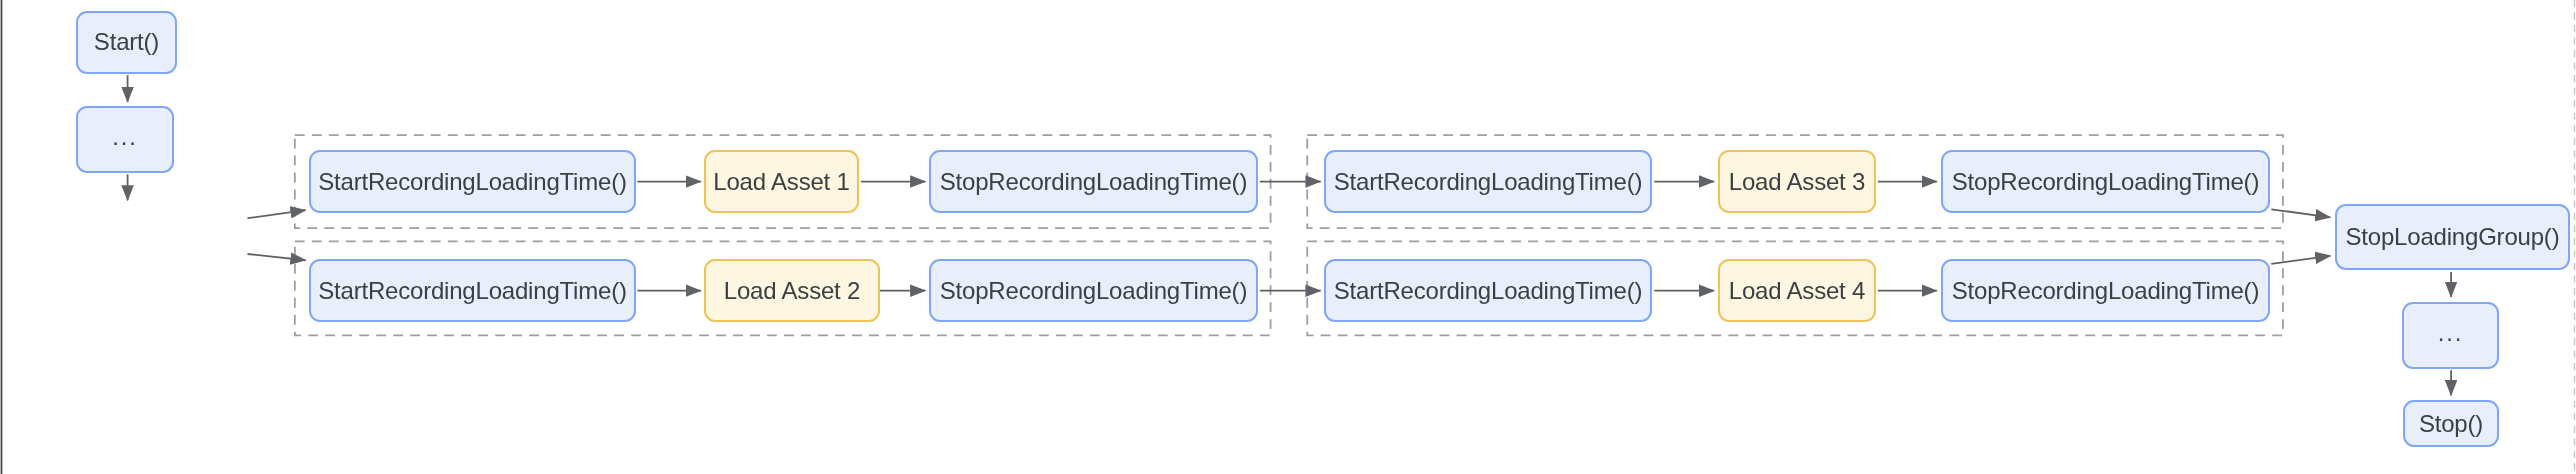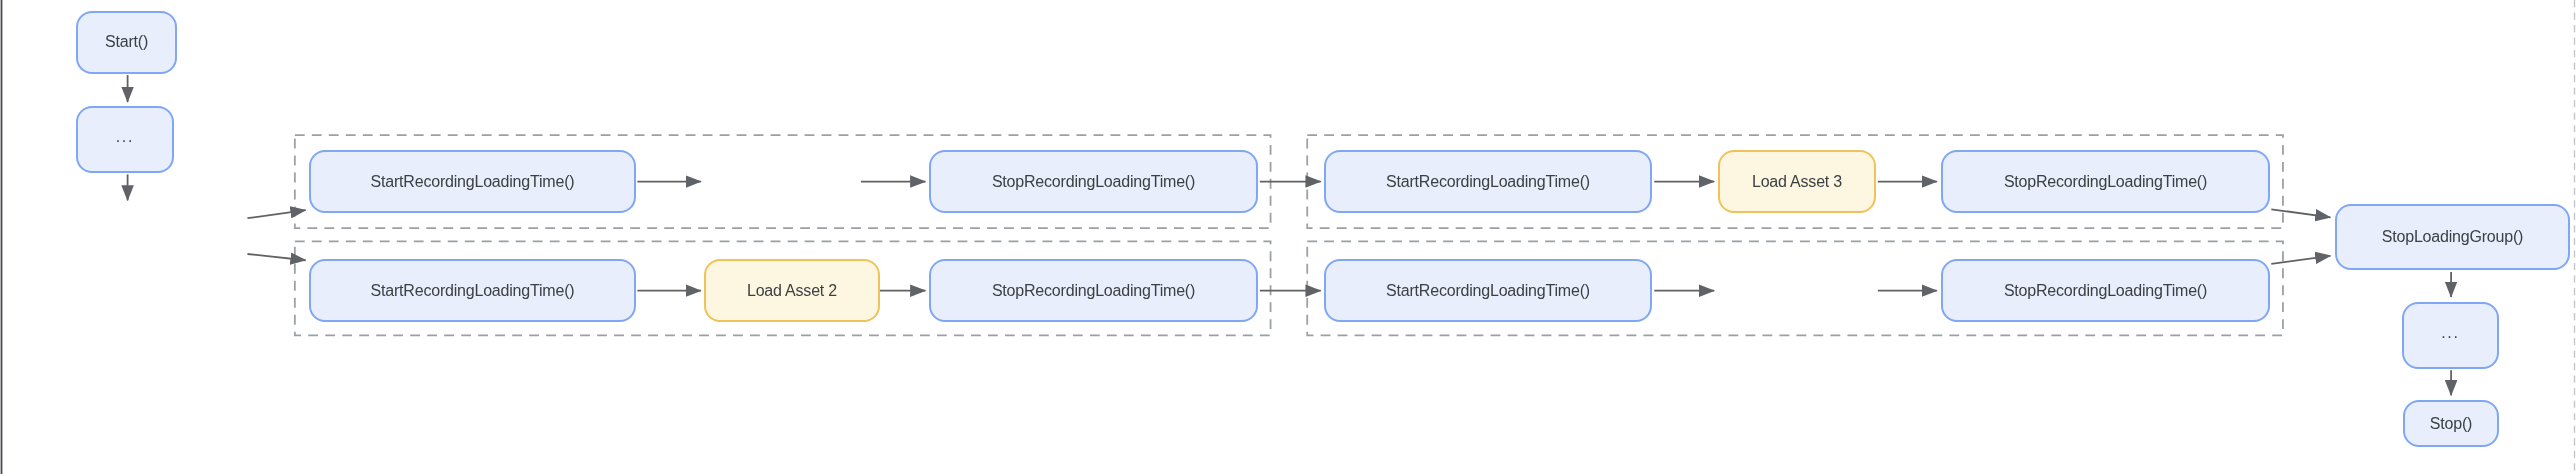--- a/index.html
+++ b/index.html
@@ -8,22 +8,22 @@
     width:2576px;height:474px;
     background:#ffffff;
     font-family:"Liberation Sans", sans-serif;
     overflow:hidden;
   }
   .wires{position:absolute;left:0;top:0;width:2576px;height:474px;}
   .node{
     position:absolute;
     box-sizing:border-box;
     display:flex;align-items:center;justify-content:center;
-    border-radius:16px;
-    font-size:16px;
+    border-radius:11px;
+    font-size:24px;
     letter-spacing:-0.2px;
     color:#3c4043;
     white-space:nowrap;
     z-index:2;
   }
   .node.blue{background:#e8eefc;border:2.2px solid #80a7f3;}
   .node.yellow{background:#fdf7e2;border:2.2px solid #f0c35a;}
   .node.ellip{padding-bottom:5.4px;letter-spacing:1.8px;}
 </style>
 </head>
@@ -68,31 +68,33 @@
       <line x1="2539" y1="295" x2="2605" y2="286" marker-end="url(#ah)"></line>
       <line x1="2740" y1="304" x2="2740" y2="332" marker-end="url(#ah)"></line>
       <line x1="2740" y1="414" x2="2740" y2="442" marker-end="url(#ah)"></line>
     </g>
   </svg>
 
   <div class="node blue" style="left:76px;top:10.7px;width:101px;height:63px">Start()</div>
   <div class="node blue ellip" style="left:76px;top:106px;width:98px;height:67px">...</div>
 
   <div class="node blue" style="left:309px;top:150px;width:327px;height:63px">StartRecordingLoadingTime()</div>
+  <div class="node yellow" style="left:704px;top:150px;width:155px;height:63px">Load Asset 1</div>
   <div class="node blue" style="left:929px;top:150px;width:329px;height:63px">StopRecordingLoadingTime()</div>
 
   <div class="node blue" style="left:309px;top:259px;width:327px;height:63px">StartRecordingLoadingTime()</div>
   <div class="node yellow" style="left:704px;top:259px;width:176px;height:63px">Load Asset 2</div>
   <div class="node blue" style="left:929px;top:259px;width:329px;height:63px">StopRecordingLoadingTime()</div>
 
   <div class="node blue" style="left:1324px;top:150px;width:328px;height:63px">StartRecordingLoadingTime()</div>
   <div class="node yellow" style="left:1718px;top:150px;width:158px;height:63px">Load Asset 3</div>
   <div class="node blue" style="left:1941px;top:150px;width:329px;height:63px">StopRecordingLoadingTime()</div>
 
   <div class="node blue" style="left:1324px;top:259px;width:328px;height:63px">StartRecordingLoadingTime()</div>
+  <div class="node yellow" style="left:1718px;top:259px;width:158px;height:63px">Load Asset 4</div>
   <div class="node blue" style="left:1941px;top:259px;width:329px;height:63px">StopRecordingLoadingTime()</div>
 
   <div class="node blue" style="left:2335px;top:204px;width:235px;height:66px">StopLoadingGroup()</div>
   <div class="node blue ellip" style="left:2402px;top:302px;width:97px;height:67px">...</div>
   <div class="node blue" style="left:2403px;top:400px;width:96px;height:47px">Stop()</div>
 
 </div>
 
 
 </body></html>

